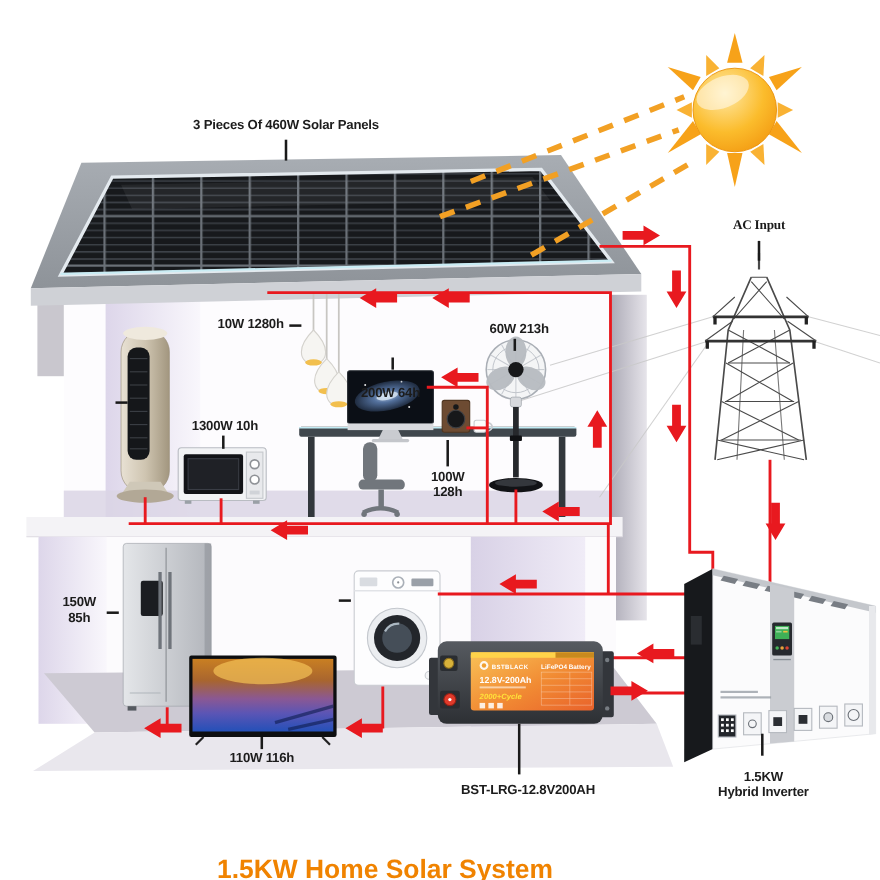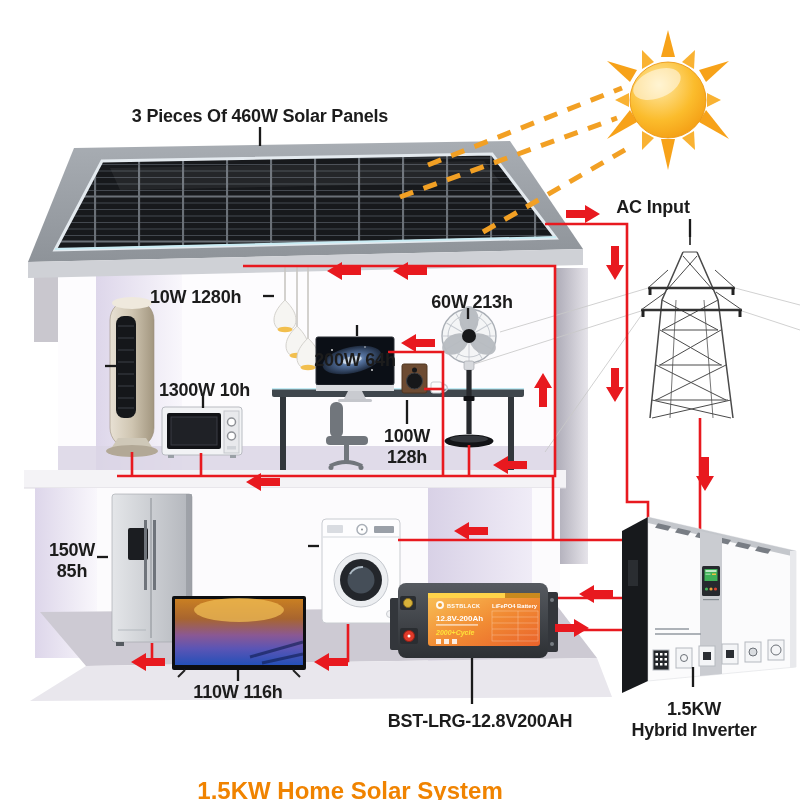--- a/index.html
+++ b/index.html
@@ -1,22 +1,22 @@
 <!DOCTYPE html>
 <html><head>
 <meta charset="utf-8">
 <style>
   html,body{margin:0;padding:0;background:#ffffff;}
   .stage{position:relative;width:800px;height:800px;background:#ffffff;overflow:hidden;
          font-family:"Liberation Sans",sans-serif;}
   .stage svg{position:absolute;left:0;top:0;}
-  .lbl{position:absolute;font-weight:bold;font-size:18px;line-height:1.18;color:#1c1c1c;
+  .lbl{position:absolute;font-weight:bold;font-size:12px;line-height:1.18;color:#1c1c1c;
        text-align:center;letter-spacing:-0.2px;white-space:nowrap;}
   .lbl span{display:block;}
-  .lbl.right{text-align:left;}
+  .lbl.right{text-align:right;}
   .title-lbl{position:absolute;left:120px;top:757px;width:460px;text-align:center;
        font-size:24px;font-weight:bold;color:#f08300;letter-spacing:0;margin-top:20px;}
 </style>
 </head>
 <body>
 
 <div class="stage">
 
 <svg width="800" height="800" viewBox="0 0 800 800">
 <defs>
@@ -441,21 +441,21 @@
   <line x1="407" y1="400" x2="407" y2="424"></line>
   <line x1="97" y1="557" x2="108" y2="557"></line>
   <line x1="308" y1="546" x2="319" y2="546"></line>
   <line x1="238" y1="670" x2="238" y2="681"></line>
   <line x1="472" y1="658" x2="472" y2="704"></line>
   <line x1="693" y1="667" x2="693" y2="687"></line>
 </g>
 </svg>
 
 <div class="lbl" style="left:90px;top:106px;width:340px;">3 Pieces Of 460W Solar Panels</div>
-<div class="lbl" style="left:603px;top:197px;width:100px;">AC Input</div>
+<div class="lbl" style="left:640px;top:197px;width:100px;font-family:Liberation Serif, serif;">AC Input</div>
 <div class="lbl right" style="left:150px;top:287px;width:108px;">10W 1280h</div>
 <div class="lbl" style="left:295px;top:306px;width:120px;margin-top:44px;">200W 64h</div>
 <div class="lbl" style="left:412px;top:292px;width:120px;">60W 213h</div>
 <div class="lbl" style="left:132px;top:380px;width:145px;">1300W 10h</div>
 <div class="lbl" style="left:367px;top:426px;width:80px;">
   <span>100W</span>
   <span>128h</span>
 </div>
 <div class="lbl" style="left:34px;top:540px;width:76px;">
   <span>150W</span>

